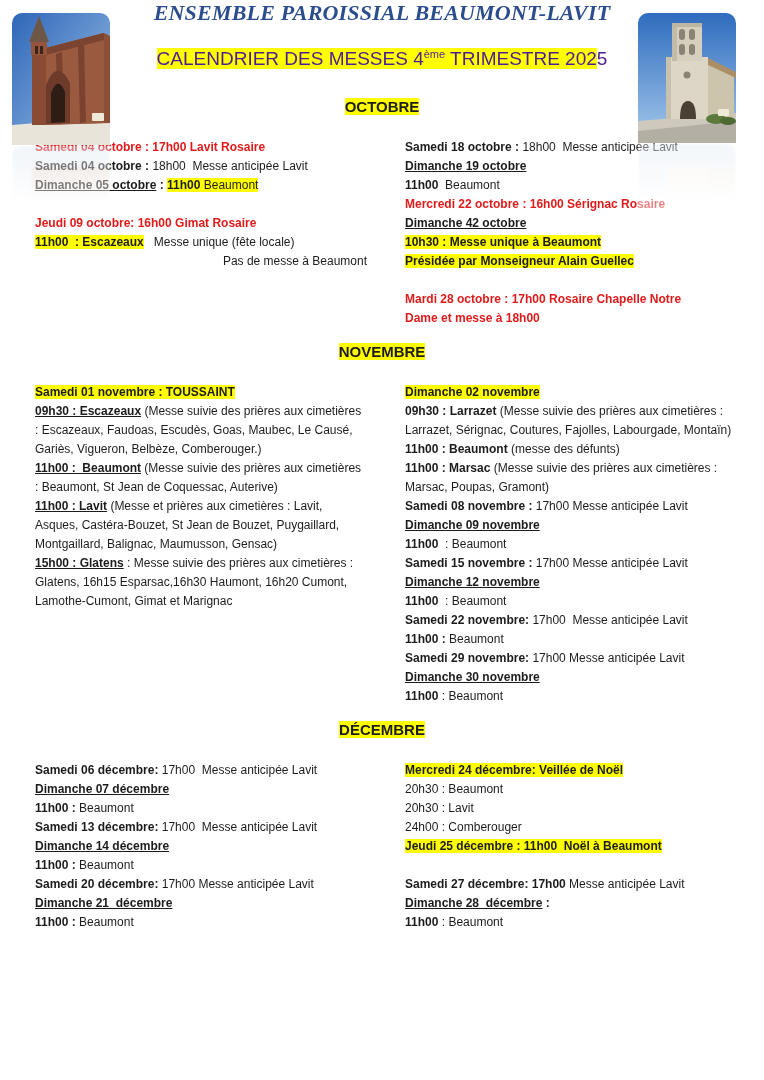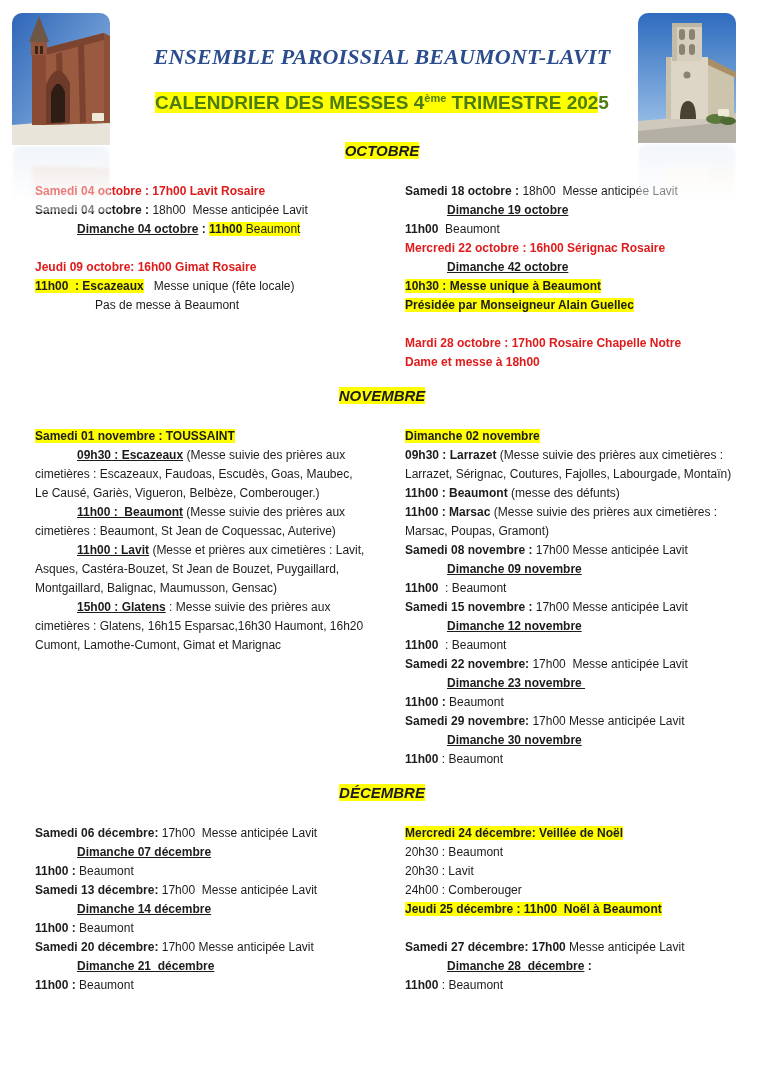--- a/index.html
+++ b/index.html
@@ -8,36 +8,36 @@
     font-family:"Liberation Sans","DejaVu Sans",sans-serif;color:var(--text,#1c1c1c);
   }
   
   .photo{position:absolute;top:13px;width:98px;}
   .photo-left{left:12px;}
   .photo-right{left:638px;}
   .photo .img{display:block;}
   .photo .refl{height:66px;overflow:hidden;position:relative;margin-top:1px;opacity:.45;}
   .photo .refl svg{display:block;transform:scaleY(-1);filter:blur(1.5px);}
   .photo .refl .fade{position:absolute;inset:0;background:linear-gradient(to bottom,rgba(255,255,255,.55),#ffffff 85%);}
-  .titles{padding-top:44px;text-align:center;}
+  .titles{text-align:center;}
   .main-title{
     font-family:"Liberation Serif","DejaVu Serif",serif;
     font-style:italic;font-weight:bold;font-size:22px;line-height:26px;
     color:var(--title_blue,#2b4d8e);letter-spacing:.2px;
   }
-  .subtitle{margin-top:16px;font-weight:bold;font-size:19px;line-height:24px;color:#4d7c0f;}
+  .subtitle{margin-top:16px;font-weight:normal;font-size:19px;line-height:24px;color:#4c1d95;}
   .subtitle sup{font-size:11px;}
   .hl{background:var(--highlight,#ffff00);}
   
-  .month-title{text-align:center;font-weight:bold;font-size:15px;line-height:20px;margin:14px 0 21px;font-style:italic;}
+  .month-title{text-align:center;font-weight:bold;font-size:15px;line-height:20px;margin:14px 0 21px;}
   .month-octobre .month-title{margin-top:26px;}
   .cols{display:grid;grid-template-columns:332px 340px;column-gap:38px;padding-left:35px;align-items:start;}
   .line{min-height:19px;line-height:19px;font-size:12px;white-space:pre-wrap;}
   .line .b{font-weight:bold;}
-  .line .u{text-decoration:underline;margin-left:42px;}
+  .line .u{text-decoration:underline;}
   .line .hl{background:var(--highlight,#ffff00);}
   .line .r{color:var(--red,#e01b1b);}
 </style>
 </head>
 <body>
 
 <div class="page">
 
   <div class="photo photo-left">
     <svg class="img" width="98" height="132" viewBox="0 0 98 132">
@@ -118,25 +118,25 @@
     <div class="subtitle"><span class="hl"><span>CALENDRIER DES MESSES 4</span><sup>ème</sup><span> TRIMESTRE 202</span></span><span>5</span></div>
   </div>
 
   <div id="months">
       <div class="month month-octobre">
         <div class="month-title"><span class="hl">OCTOBRE</span></div>
         <div class="cols">
           <div class="col">
             <div class="line"><span class="b r">Samedi 04 octobre : 17h00 Lavit Rosaire</span></div>
             <div class="line"><span class="b">Samedi 04 octobre :</span><span> 18h00  Messe anticipée Lavit</span></div>
-            <div class="line"><span class="b u">Dimanche 04 octobre</span><span class="b"> : </span><span class="b hl">11h00 </span><span class="hl">Beaumont</span></div>
+            <div class="line"><span class="b u">Dimanche 05 octobre</span><span class="b"> : </span><span class="b hl">11h00 </span><span class="hl">Beaumont</span></div>
             <div class="line"></div>
             <div class="line"><span class="b r">Jeudi 09 octobre: 16h00 Gimat Rosaire</span></div>
             <div class="line"><span class="b hl">11h00  : Escazeaux</span><span>   Messe unique (fête locale)</span></div>
-            <div class="line" style="padding-left: 60px;"><span>Pas de messe à Beaumont</span></div>
+            <div class="line" style="padding-left: 60px; text-align: right;"><span>Pas de messe à Beaumont</span></div>
           </div>
           <div class="col">
             <div class="line"><span class="b">Samedi 18 octobre :</span><span> 18h00  Messe anticipée Lavit</span></div>
             <div class="line"><span class="b u">Dimanche 19 octobre</span></div>
             <div class="line"><span class="b">11h00</span><span>  Beaumont</span></div>
             <div class="line"><span class="b r">Mercredi 22 octobre : 16h00 Sérignac Rosaire</span></div>
             <div class="line"><span class="b u">Dimanche 42 octobre</span></div>
             <div class="line"><span class="b hl">10h30 : Messe unique à Beaumont</span></div>
             <div class="line"><span class="b hl">Présidée par Monseigneur Alain Guellec</span></div>
             <div class="line"></div>
@@ -160,21 +160,20 @@
             <div class="line"><span class="b">09h30 : Larrazet</span><span> (Messe suivie des prières aux cimetières : Larrazet, Sérignac, Coutures, Fajolles, Labourgade, Montaïn)</span></div>
             <div class="line"><span class="b">11h00 : Beaumont</span><span> (messe des défunts)</span></div>
             <div class="line"><span class="b">11h00 : Marsac</span><span> (Messe suivie des prières aux cimetières : Marsac, Poupas, Gramont)</span></div>
             <div class="line"><span class="b">Samedi 08 novembre :</span><span> 17h00 Messe anticipée Lavit</span></div>
             <div class="line"><span class="b u">Dimanche 09 novembre</span></div>
             <div class="line"><span class="b">11h00 </span><span> : Beaumont</span></div>
             <div class="line"><span class="b">Samedi 15 novembre :</span><span> 17h00 Messe anticipée Lavit</span></div>
             <div class="line"><span class="b u">Dimanche 12 novembre</span></div>
             <div class="line"><span class="b">11h00 </span><span> : Beaumont</span></div>
             <div class="line"><span class="b">Samedi 22 novembre:</span><span> 17h00  Messe anticipée Lavit</span></div>
-            <div class="line"><span class="b u">Dimanche 23 novembre </span></div>
             <div class="line"><span class="b">11h00 :</span><span> Beaumont</span></div>
             <div class="line"><span class="b">Samedi 29 novembre:</span><span> 17h00 Messe anticipée Lavit</span></div>
             <div class="line"><span class="b u">Dimanche 30 novembre</span></div>
             <div class="line"><span class="b">11h00</span><span> : Beaumont</span></div>
           </div>
         </div>
       </div>
       <div class="month month-decembre">
         <div class="month-title"><span class="hl">DÉCEMBRE</span></div>
         <div class="cols">

